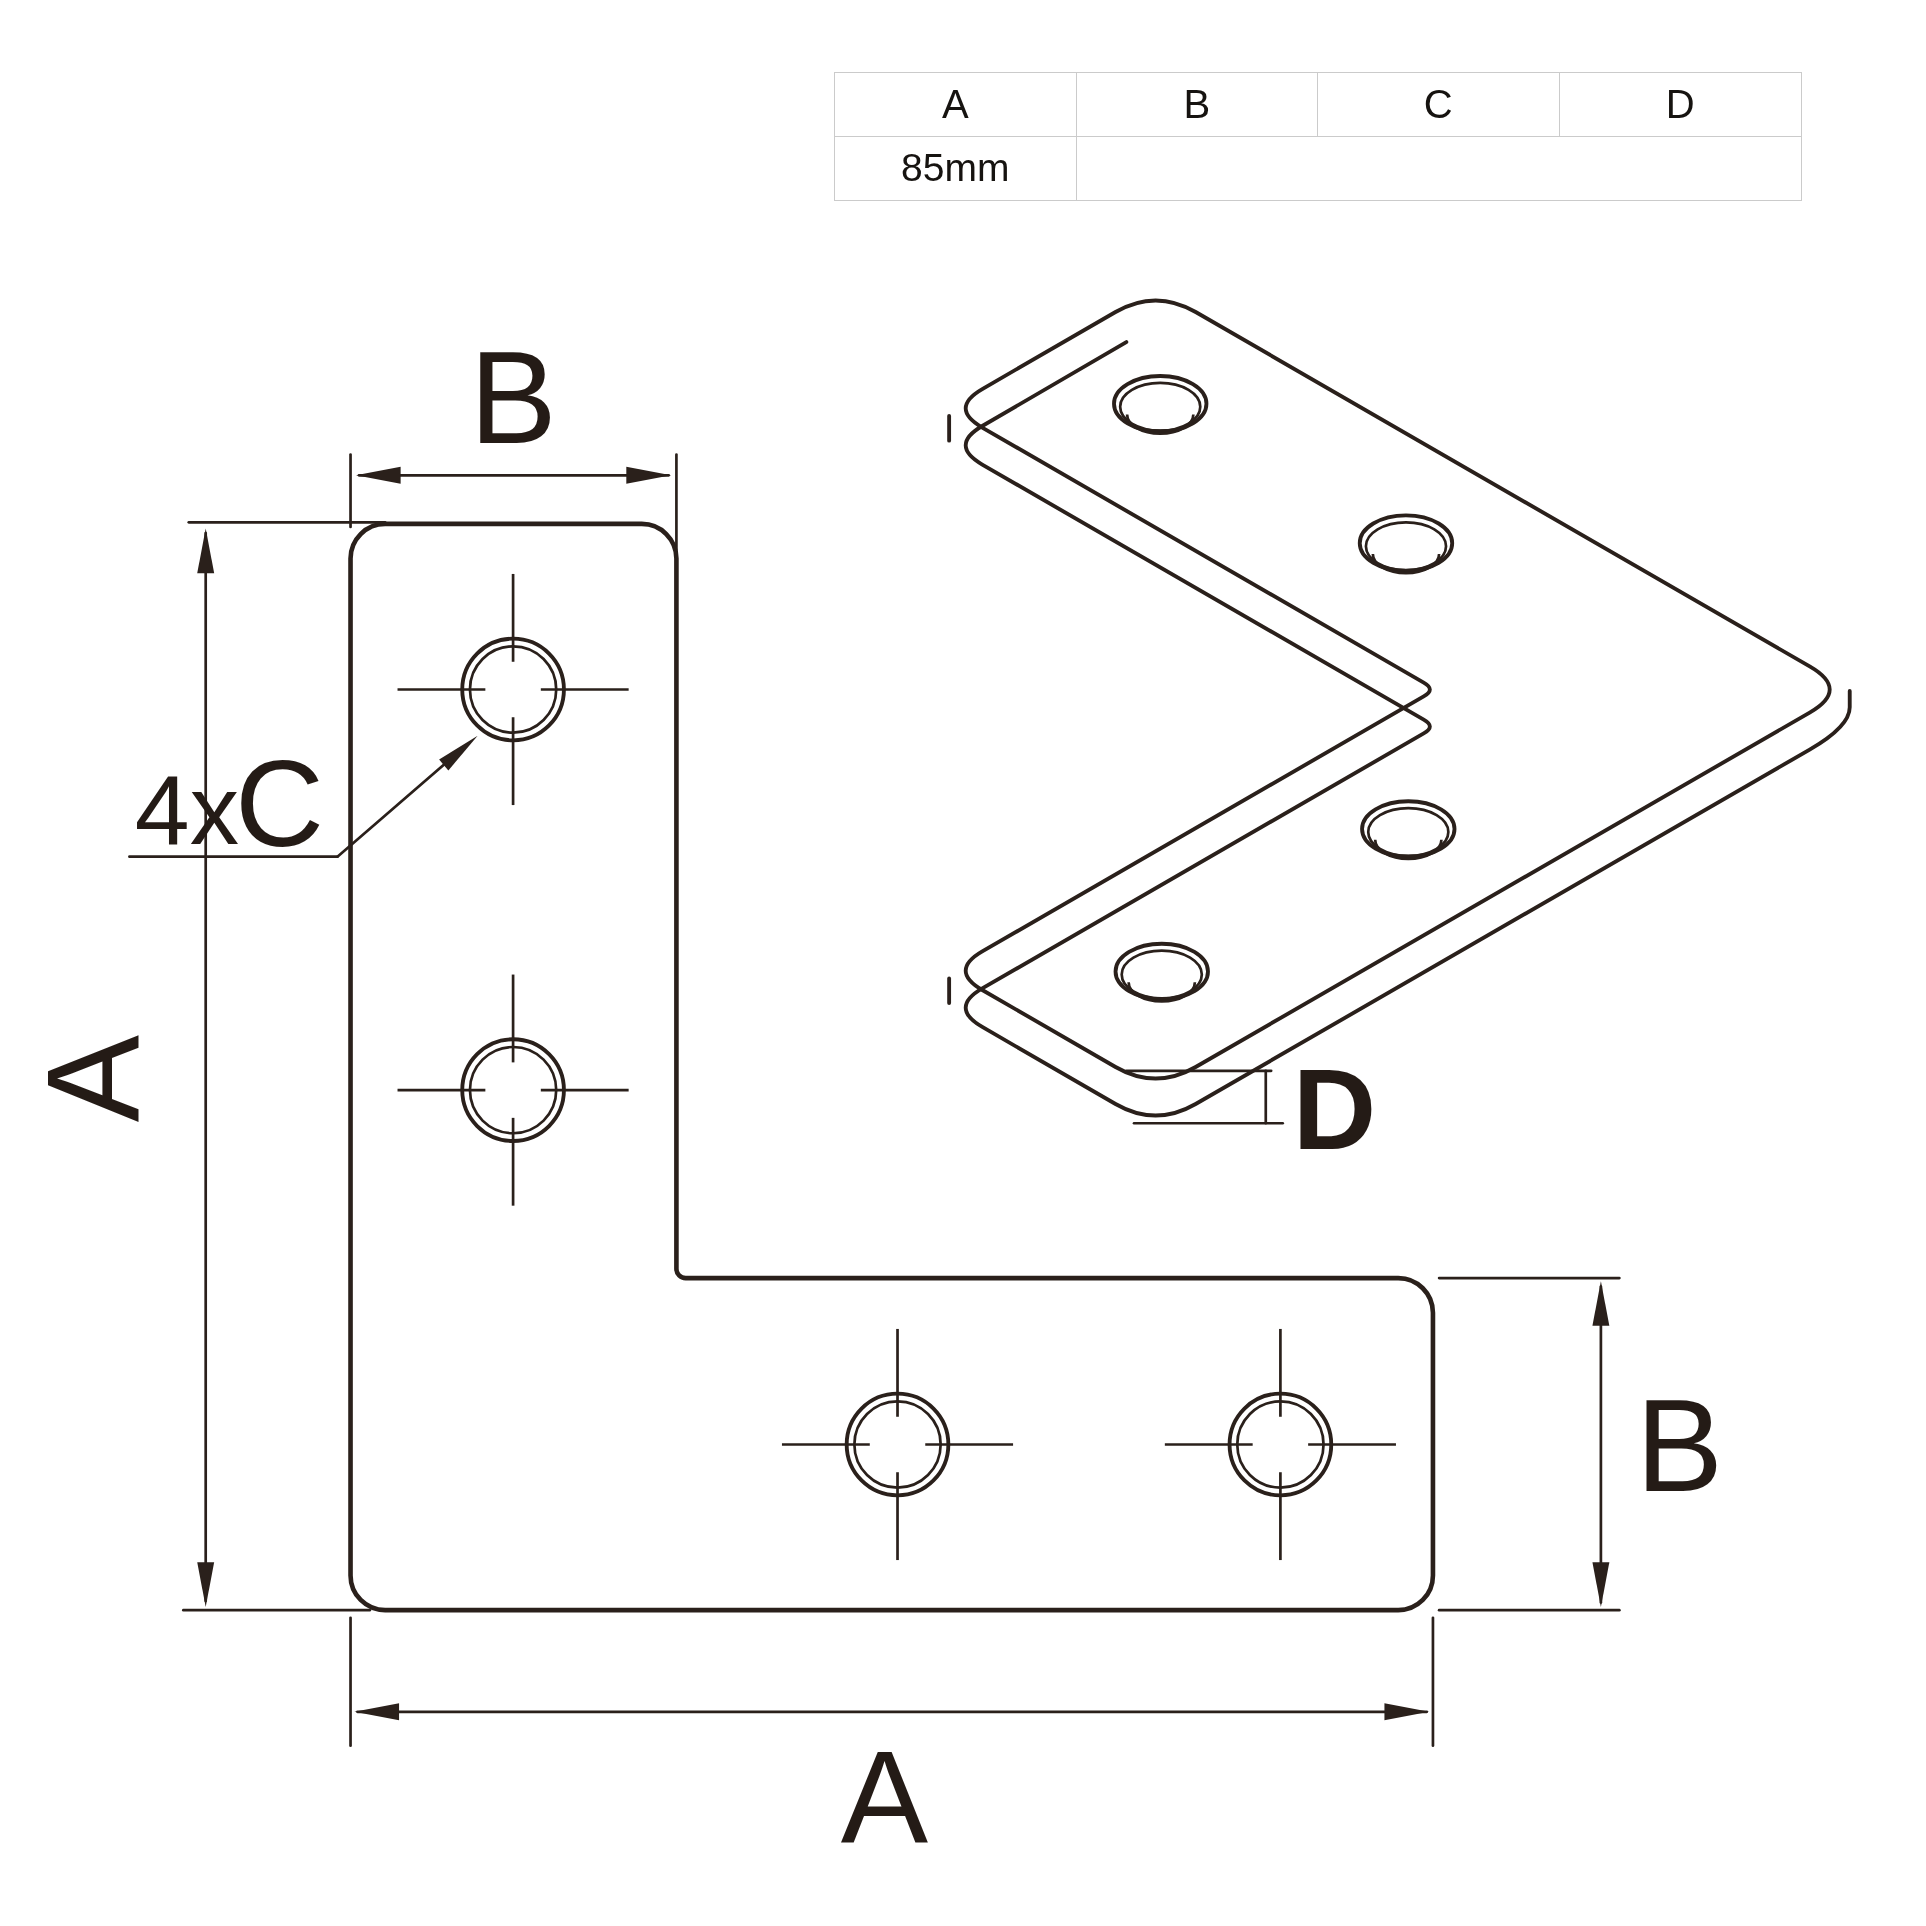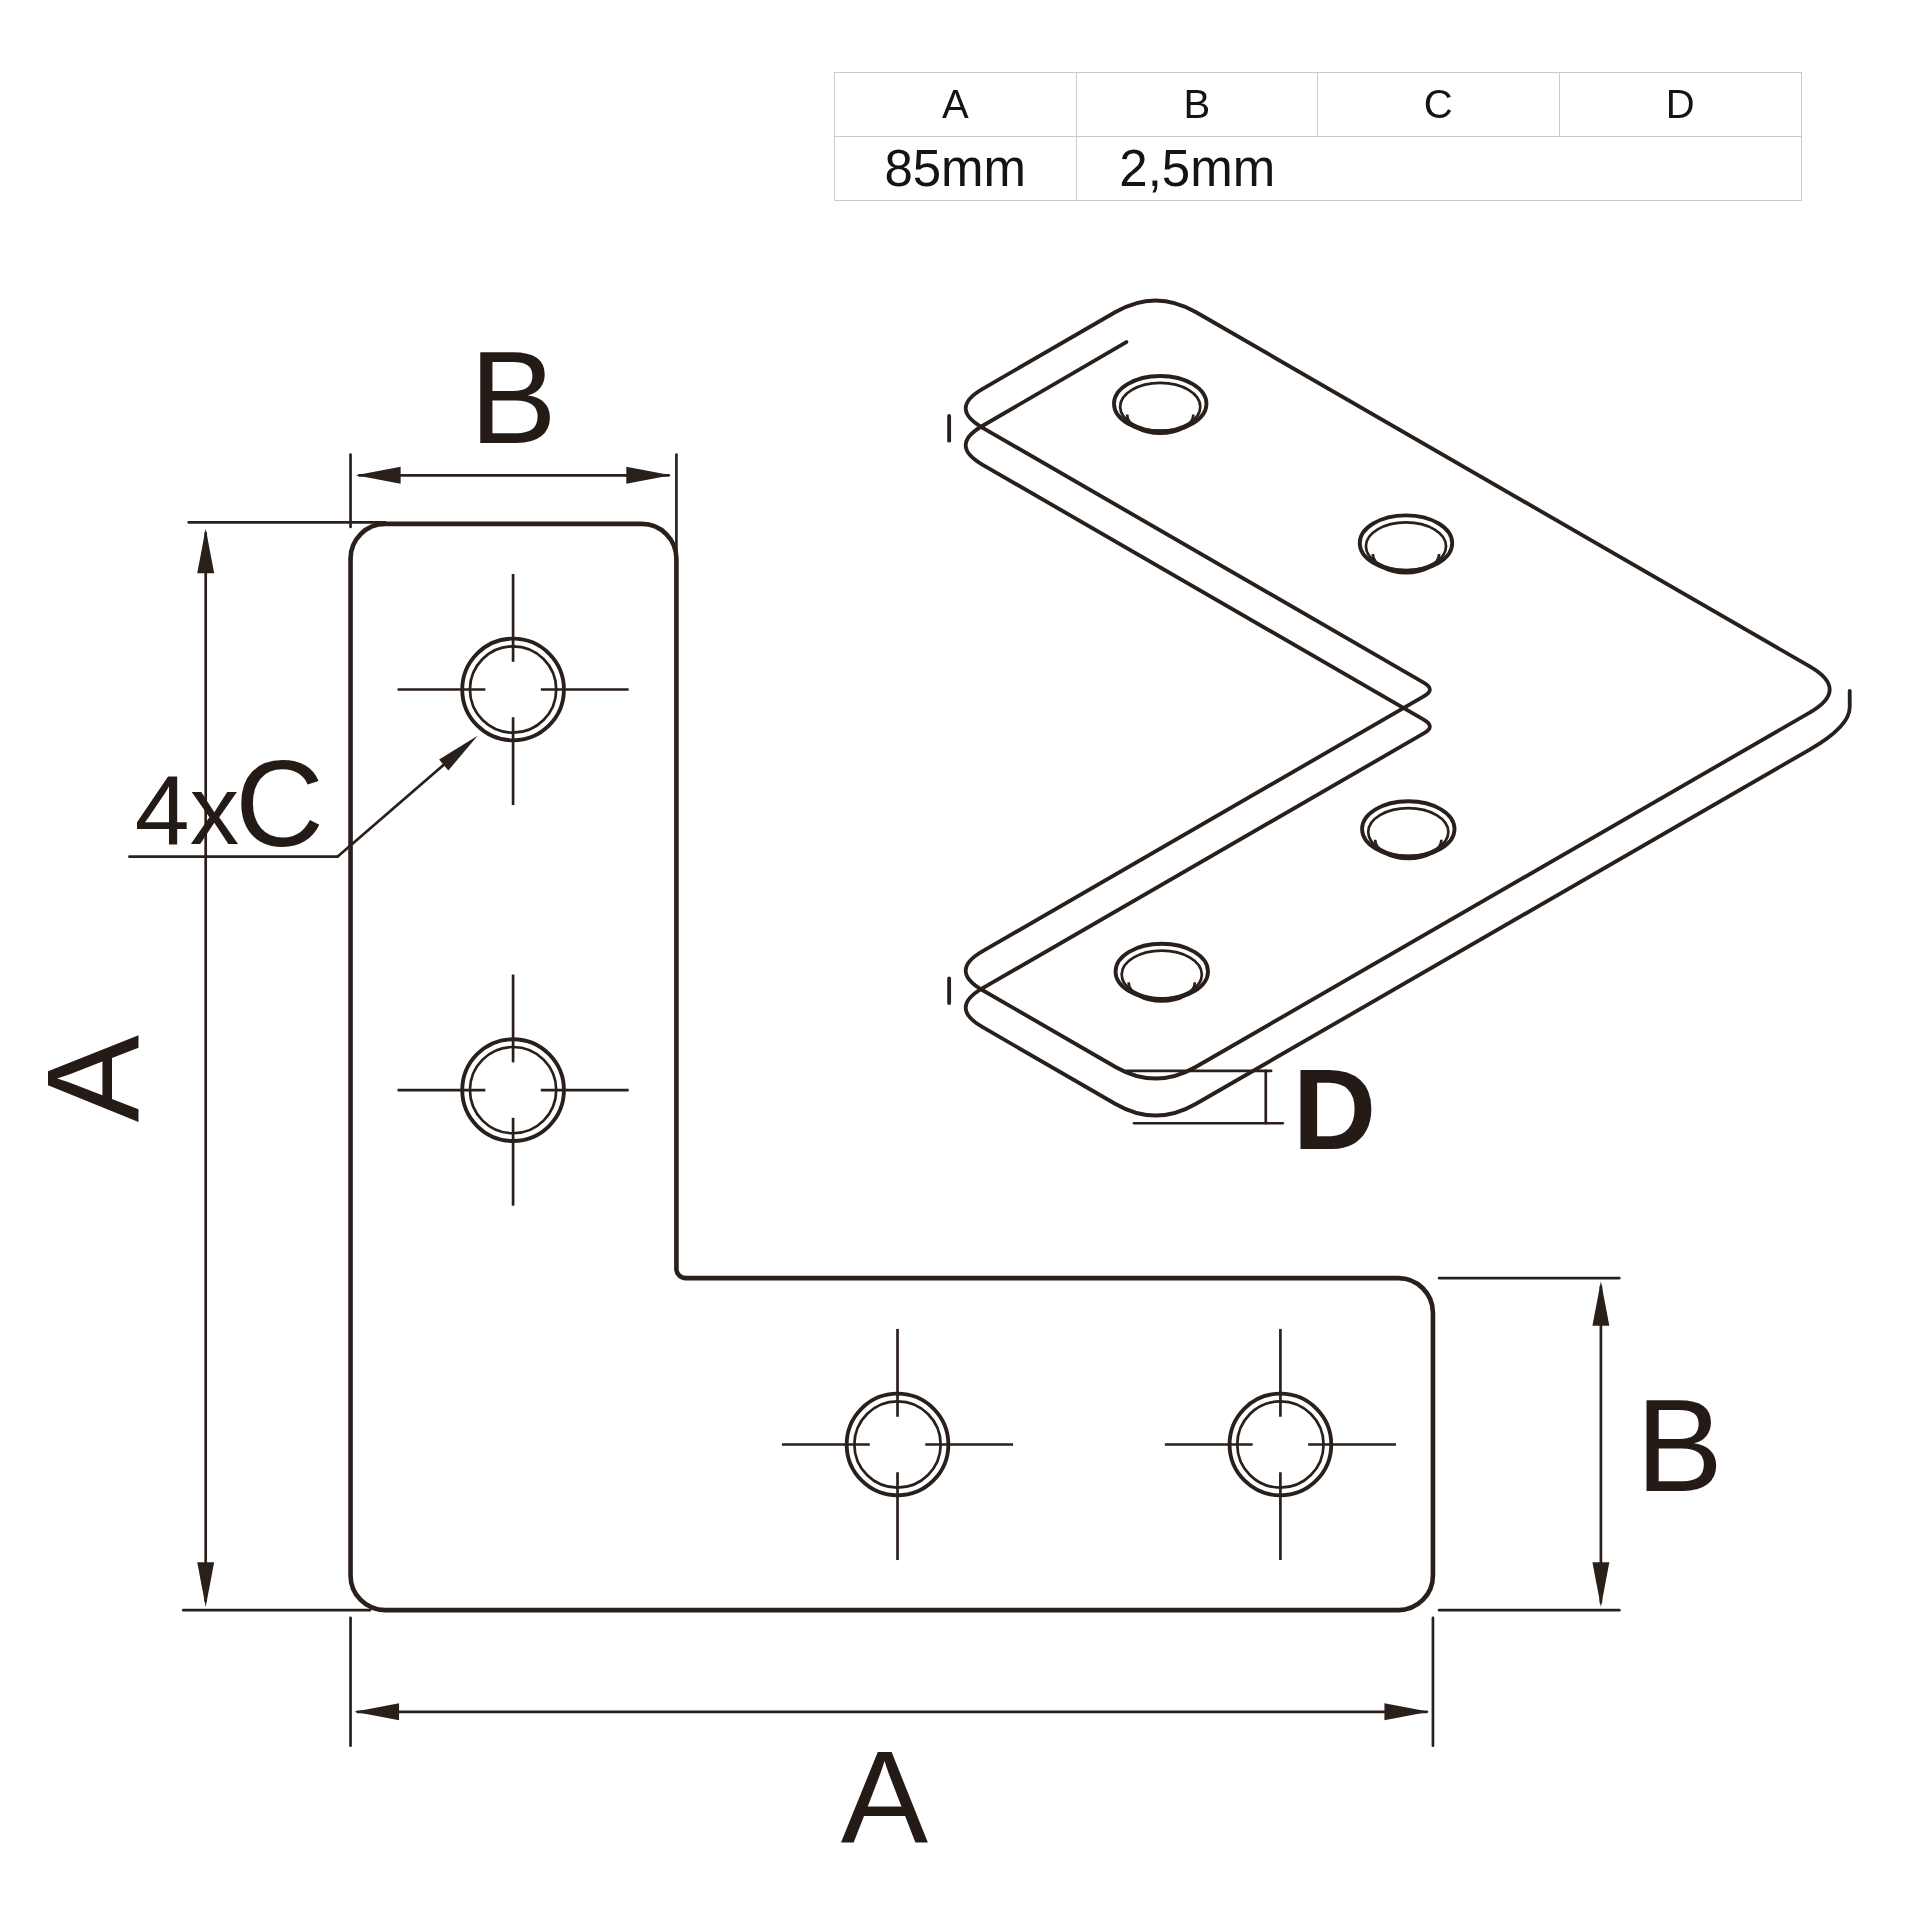--- a/index.html
+++ b/index.html
@@ -86,21 +86,21 @@
     align-items: center;
     justify-content: center;
     border-right: 1.5px solid #cbcbcb;
     border-bottom: 1.5px solid #cbcbcb;
     color: #161310;
     font-size: 40px;
     box-sizing: border-box;
     background: #ffffff;
   }
   #spec-table .cell.col-last { border-right: none; }
-  #spec-table .cell.row-last { border-bottom: none; font-size: 51px; }
+  #spec-table .cell.row-last { border-bottom: none; font-size: 39px; }
 </style>
 </head>
 <body>
 
 <div id="canvas">
 
   <svg id="drawing" width="1926" height="1926" viewBox="0 0 2500 2500" xmlns="http://www.w3.org/2000/svg">
 
     <g>
 
@@ -233,17 +233,16 @@
       </g>
     </g>
   </svg>
 
   <div id="spec-table">
     <div class="cell">A</div>
     <div class="cell">B</div>
     <div class="cell">C</div>
     <div class="cell col-last">D</div>
     <div class="cell row-last">85mm</div>
-    <div class="cell row-last col-last">2,5mm</div>
   </div>
 
 </div>
 
 
 </body></html>

